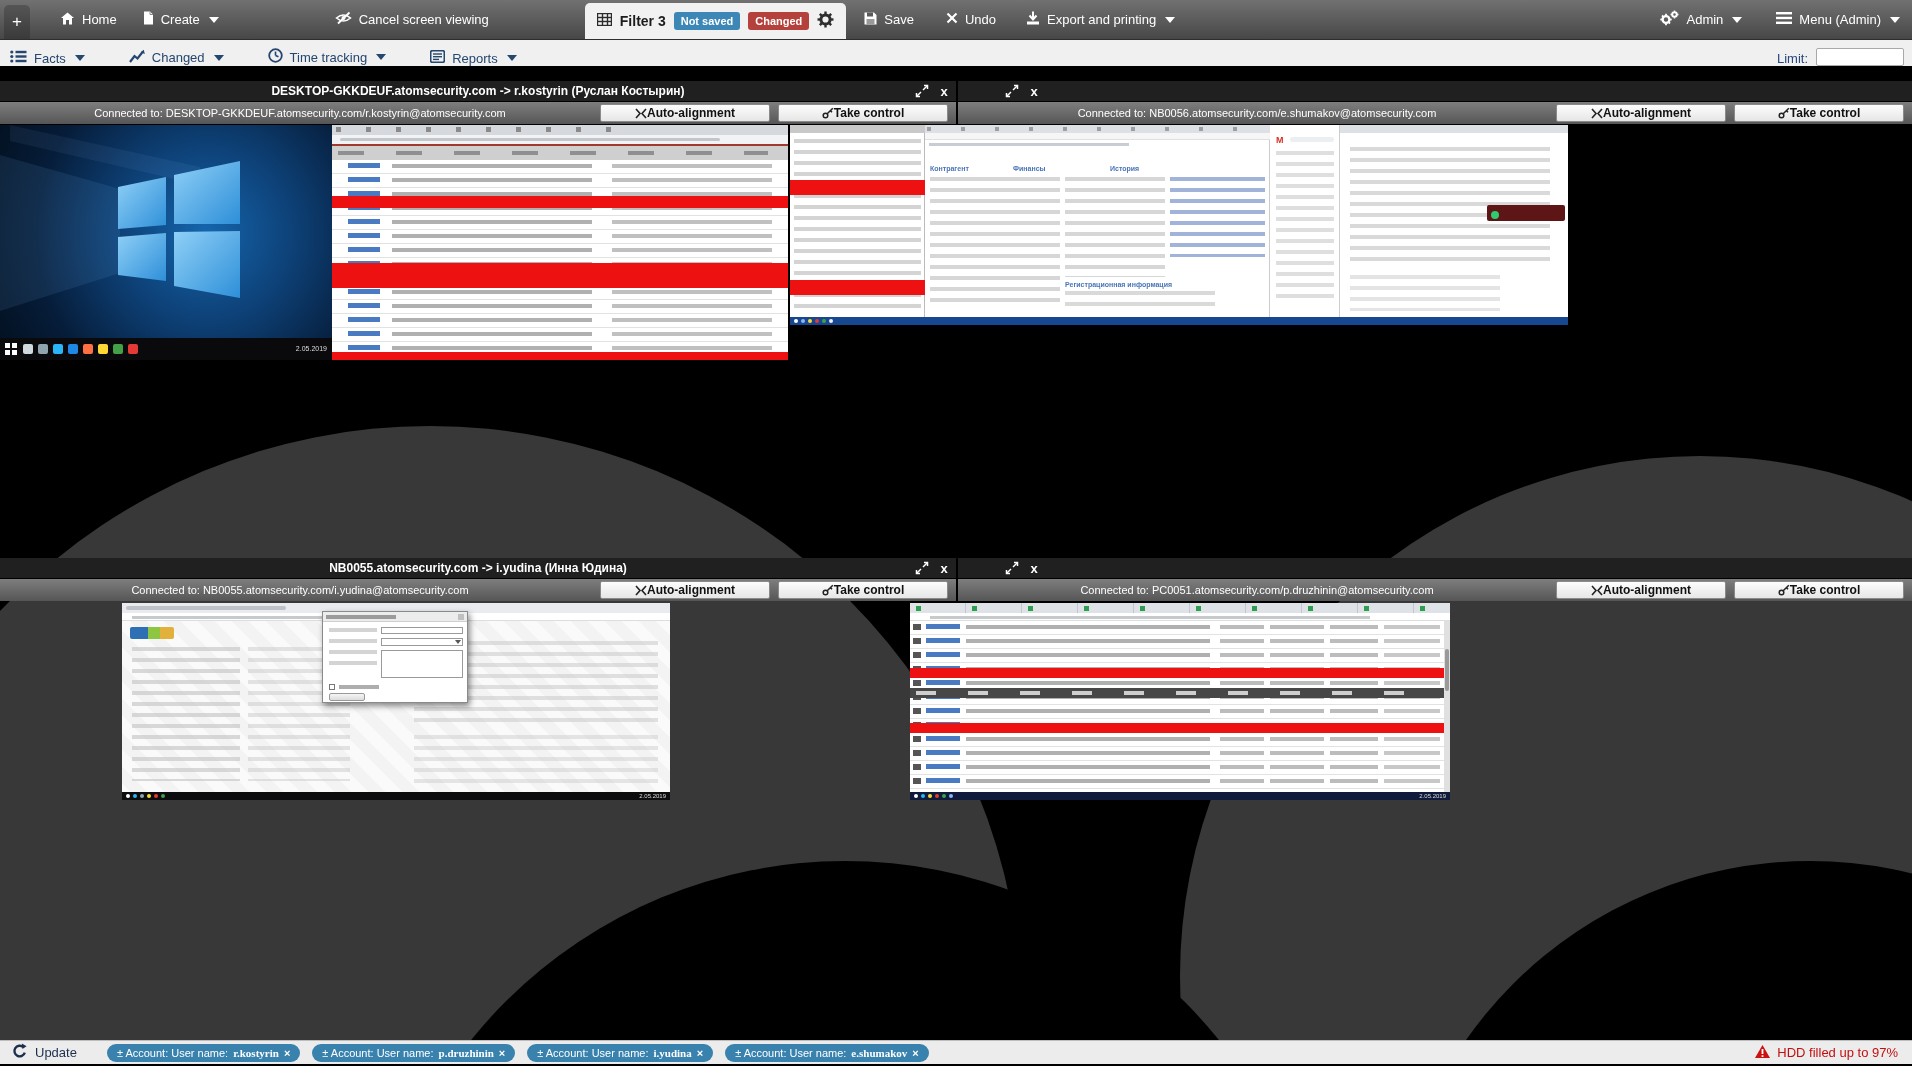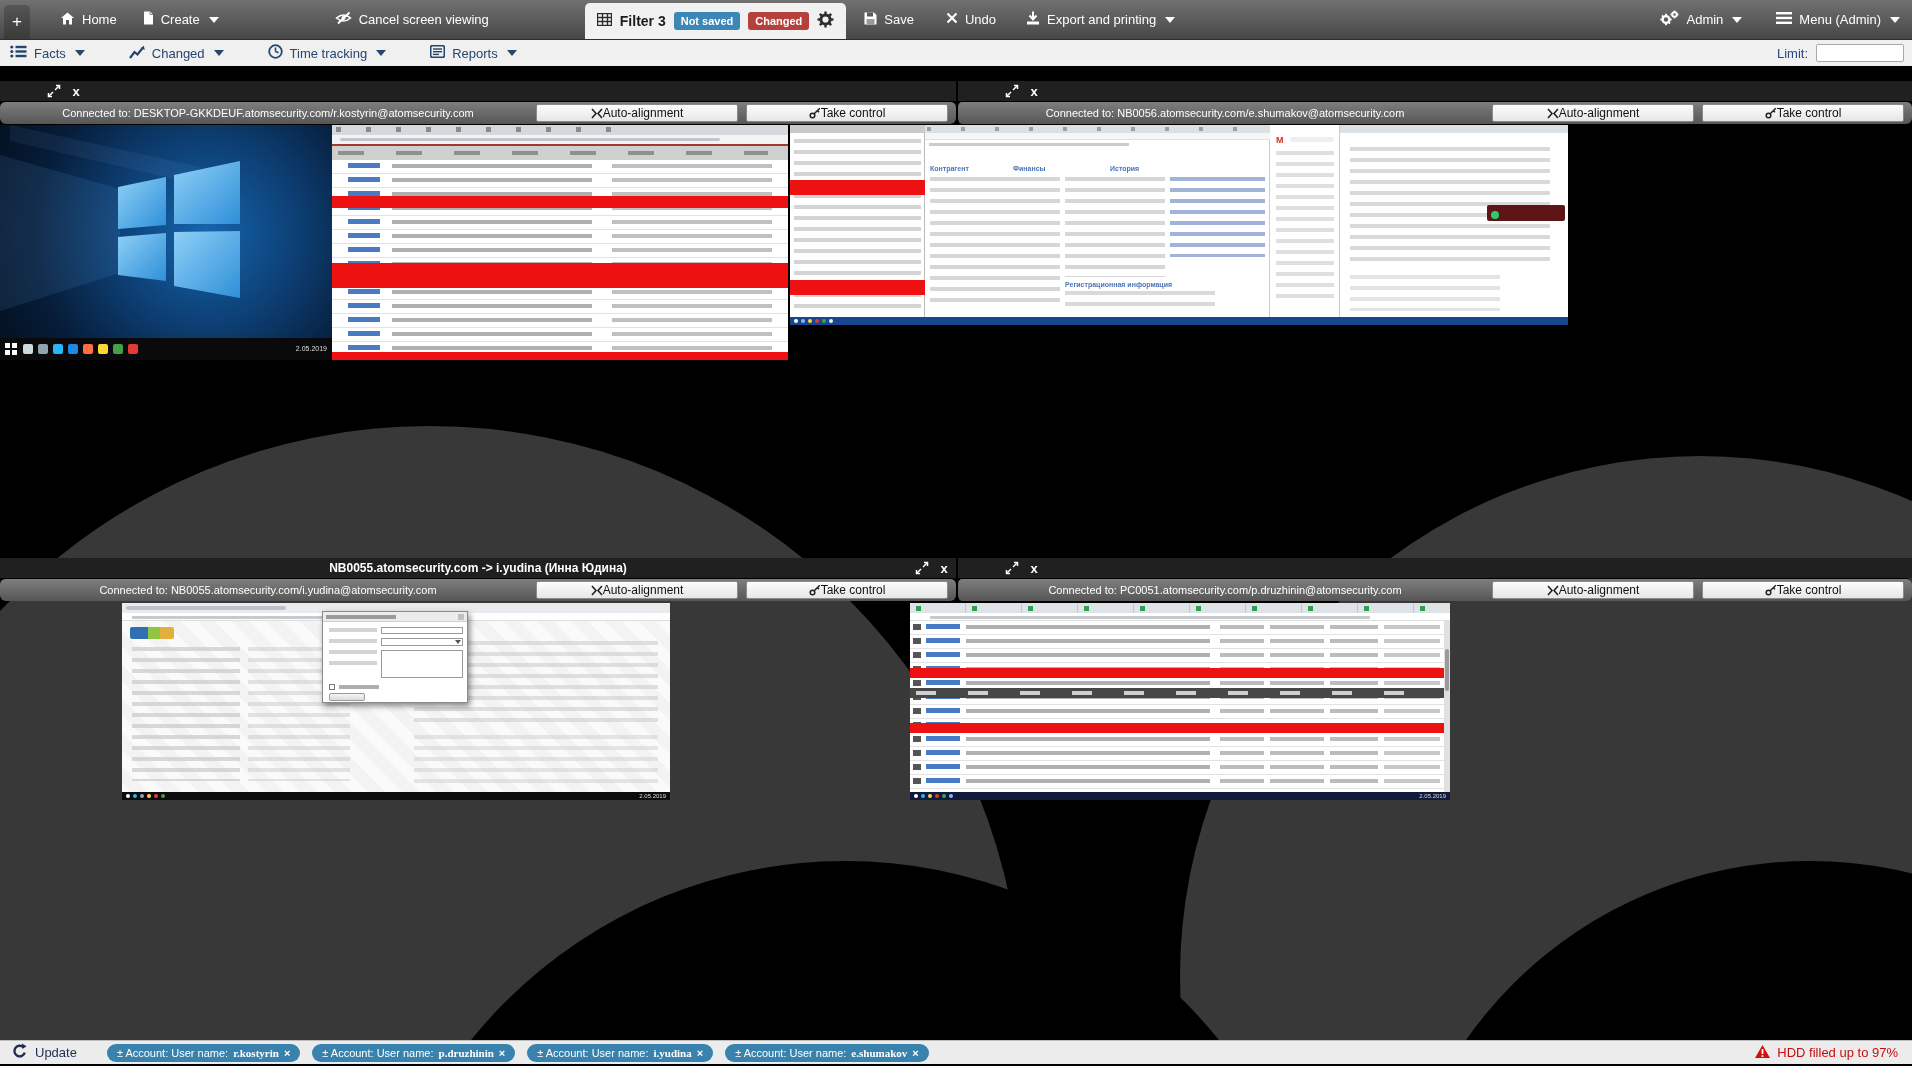--- a/index.html
+++ b/index.html
@@ -19,40 +19,40 @@
   .caret { width:0; height:0; border-left:5px solid transparent; border-right:5px solid transparent; border-top:6px solid #fff; margin-left:2px; }
   .filter-tab { align-self:flex-end; height:36px; margin-left:96px; background:#f1f1f1;
     border-radius:5px 5px 0 0; display:flex; align-items:center; gap:8px; padding:0 12px; color:#1c1c1c; }
   .filter-tab .ft-label { font-weight:bold; font-size:14px; }
   .badge { color:#fff; font-size:11px; font-weight:bold; padding:3px 7px; border-radius:3px; }
   .badge.blue { background:#3c87b5; }
   .badge.red  { background:#b5413d; }
 
   
   .menubar { position:absolute; left:0; top:40px; width:1912px; height:26px; background:#f0f0f0;
-    display:flex; align-items:center; color:#24466f; font-size:13px; }
+    display:flex; align-items:flex-end; color:#24466f; font-size:13px; }
   .mb-item { display:flex; align-items:center; gap:7px; cursor:pointer; }
   .mb-caret { width:0; height:0; border-left:5px solid transparent; border-right:5px solid transparent; border-top:6px solid #24466f; margin-left:2px; }
   .limit-input { width:88px; height:18px; border:1px solid #a9a9a9; border-radius:2px; background:#fff; font-size:12px; padding:0 4px; }
 
   
   .main { position:absolute; left:0; top:66px; width:1912px; height:974px; background:#000; overflow:hidden; }
   .decor { position:absolute; left:0; top:0; z-index:0; }
 
   
   .ttl { height:20px; background:#202020; color:#fff; display:flex; align-items:center; z-index:3; }
   .ttl-spacer { width:44px; }
   .ttl-txt { flex:1; text-align:center; font-weight:bold; font-size:12px; white-space:nowrap; overflow:hidden; }
   .ticon { width:20px; display:flex; justify-content:center; cursor:pointer; }
   .tclose { width:24px; text-align:center; font-weight:bold; font-size:13px; cursor:pointer; }
-  .sub { height:23px; background:linear-gradient(#7e7e7e,#565656); display:flex; align-items:center; z-index:3; border-top:1px solid #000;border-radius:6px; }
+  .sub { height:23px; background:linear-gradient(#7e7e7e,#565656); display:flex; align-items:center; z-index:3; border-top:1px solid #000; }
   .sub-txt { flex:1; text-align:center; color:#fff; font-size:11px; white-space:nowrap; overflow:hidden; }
-  .pbtn { width:202px; height:18px; margin-right:8px; background:linear-gradient(#fdfdfd,#e6e6e6);
+  .pbtn { width:170px; height:18px; margin-right:8px; background:linear-gradient(#fdfdfd,#e6e6e6);
     border:1px solid #8a8a8a; border-radius:2px; color:#111; font-size:12px;
-    display:flex; align-items:center; justify-content:center; cursor:pointer; font-family:"Liberation Sans",sans-serif; }
+    display:flex; align-items:center; justify-content:center; cursor:pointer; font-family:"Liberation Sans",sans-serif;font-weight:bold; }
 
   .capture { position:absolute; z-index:2; background:#fff; overflow:hidden; }
 
   
   .lines  { background-image:repeating-linear-gradient(to bottom,#c9c9c9 0 4px,transparent 4px 11px); }
   .lines-blue { background-image:repeating-linear-gradient(to bottom,#8aa0d0 0 4px,transparent 4px 11px); }
   .rows { background-image:repeating-linear-gradient(to bottom,transparent 0 13px,#e2e2e2 13px 14px); }
   .vdash-blue { background-image:repeating-linear-gradient(to bottom,transparent 0 3px,#4a7ac2 3px 8px,transparent 8px 14px); }
   .vdash-gray { background-image:repeating-linear-gradient(to bottom,transparent 0 4px,#b0b0b0 4px 8px,transparent 8px 14px); }
   .vdash-dark { background-image:repeating-linear-gradient(to bottom,transparent 0 3px,#555 3px 9px,transparent 9px 14px); }
@@ -259,20 +259,21 @@
 
     <svg class="decor" width="1912" height="974" viewBox="0 0 1912 974">
       <circle cx="430" cy="952" r="592" fill="#383838"></circle>
       <circle cx="1700" cy="910" r="520" fill="#383838"></circle>
       <circle cx="845" cy="1275" r="480" fill="#000"></circle>
       <circle cx="1810" cy="1215" r="420" fill="#000"></circle>
     </svg>
 
     <div class="ttl abs" style="left:0;top:15px;width:956px">
       <span class="ttl-spacer"></span>
+      <span class="ttl-txt">DESKTOP-GKKDEUF.atomsecurity.com -&gt; r.kostyrin (Руслан Костырин)</span>
       <span class="ticon">
           <svg width="14" height="14">
             <g stroke="#fff" stroke-width="1.5" fill="none">
               <line x1="8" y1="6" x2="12.5" y2="1.5"></line>
               <polyline points="9,1.5 12.5,1.5 12.5,5"></polyline>
               <line x1="6" y1="8" x2="1.5" y2="12.5"></line>
               <polyline points="1.5,9 1.5,12.5 5,12.5"></polyline>
             </g>
           </svg>
         </span>

